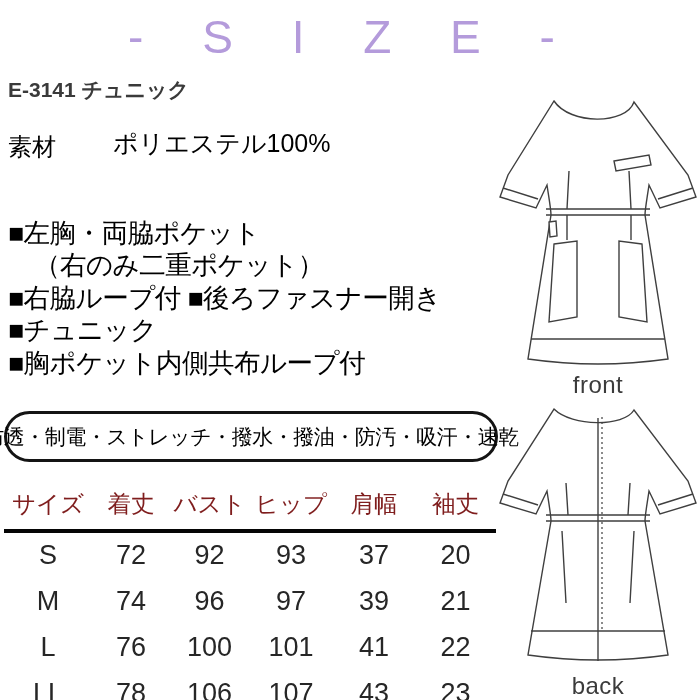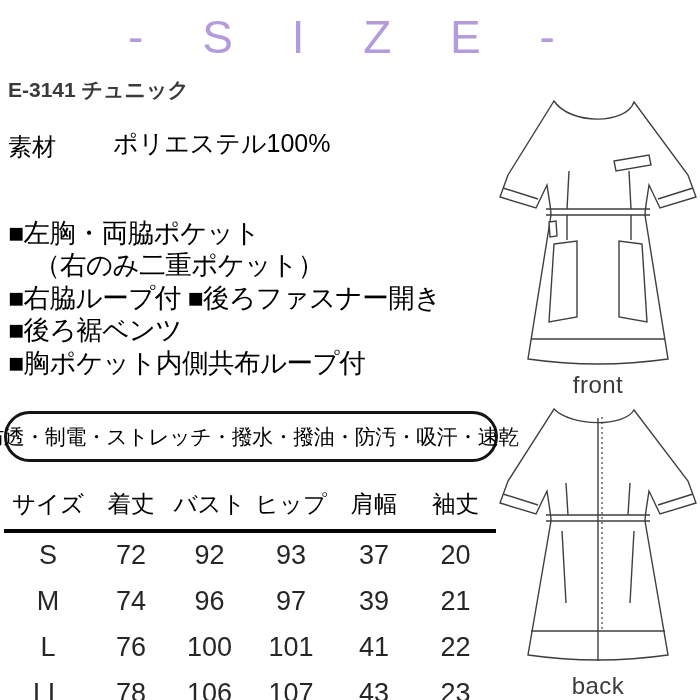--- a/index.html
+++ b/index.html
@@ -30,21 +30,21 @@
 
   #function-pill{
     left:4px;top:411px;width:488px;height:45px;
     border:3px solid #141414;border-radius:27px;
     display:flex;align-items:center;justify-content:center;
     font-size:21px;color:#000;letter-spacing:-0.5px;white-space:nowrap;
   }
 
   #size-table{left:4px;top:482px;width:492px;border-collapse:collapse;table-layout:fixed;}
   #size-table th{
-    font-size:23.5px;font-weight:500;color:#000000;
+    font-size:23.5px;font-weight:500;color:#7f1d1d;
     padding:6px 0 9px;border-bottom:4px solid #050505;text-align:center;white-space:nowrap;
   }
   #size-table td{
     font-size:27px;color:#262626;text-align:center;padding:7px 0 8px;white-space:nowrap;
   }
 
   .view-label{
     width:200px;text-align:center;font-size:24px;color:#3b3b3b;letter-spacing:0.5px;
   }
   #front-label{left:498px;top:371px;}
@@ -65,21 +65,21 @@
 
 <div class="abs" id="material-label">素材</div>
 <div class="abs" id="material-lines">
   <div>ポリエステル100%</div>
 </div>
 
 <div class="abs" id="features">
   <div>■左胸・両脇ポケット</div>
   <div>　（右のみ二重ポケット）</div>
   <div>■右脇ループ付 ■後ろファスナー開き</div>
-  <div>■後ろ裾ベンツ</div>
+  <div>■チュニック</div>
   <div>■胸ポケット内側共布ループ付</div>
 </div>
 
 <div class="abs" id="function-pill">防透・制電・ストレッチ・撥水・撥油・防汚・吸汗・速乾</div>
 
 <table class="abs" id="size-table">
   <colgroup>
     <col style="width:88px">
       <col style="width:78px">
       <col style="width:79px">

